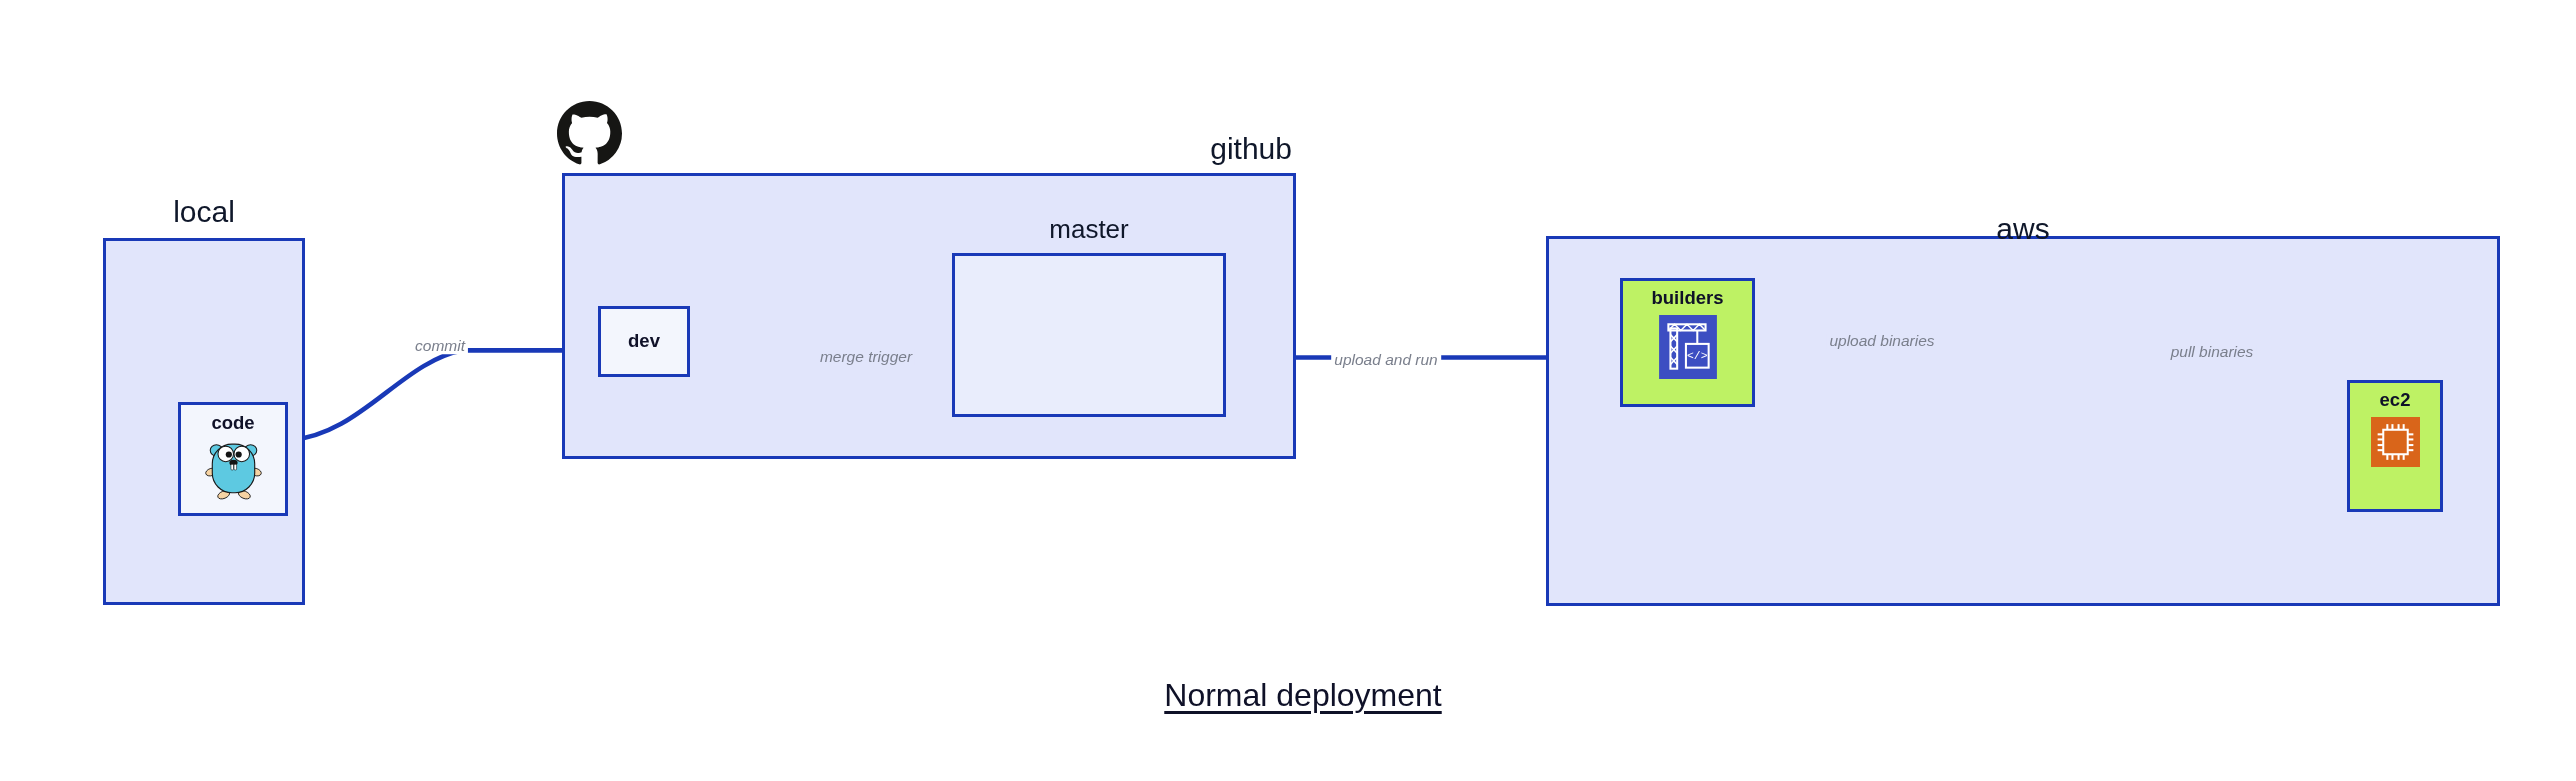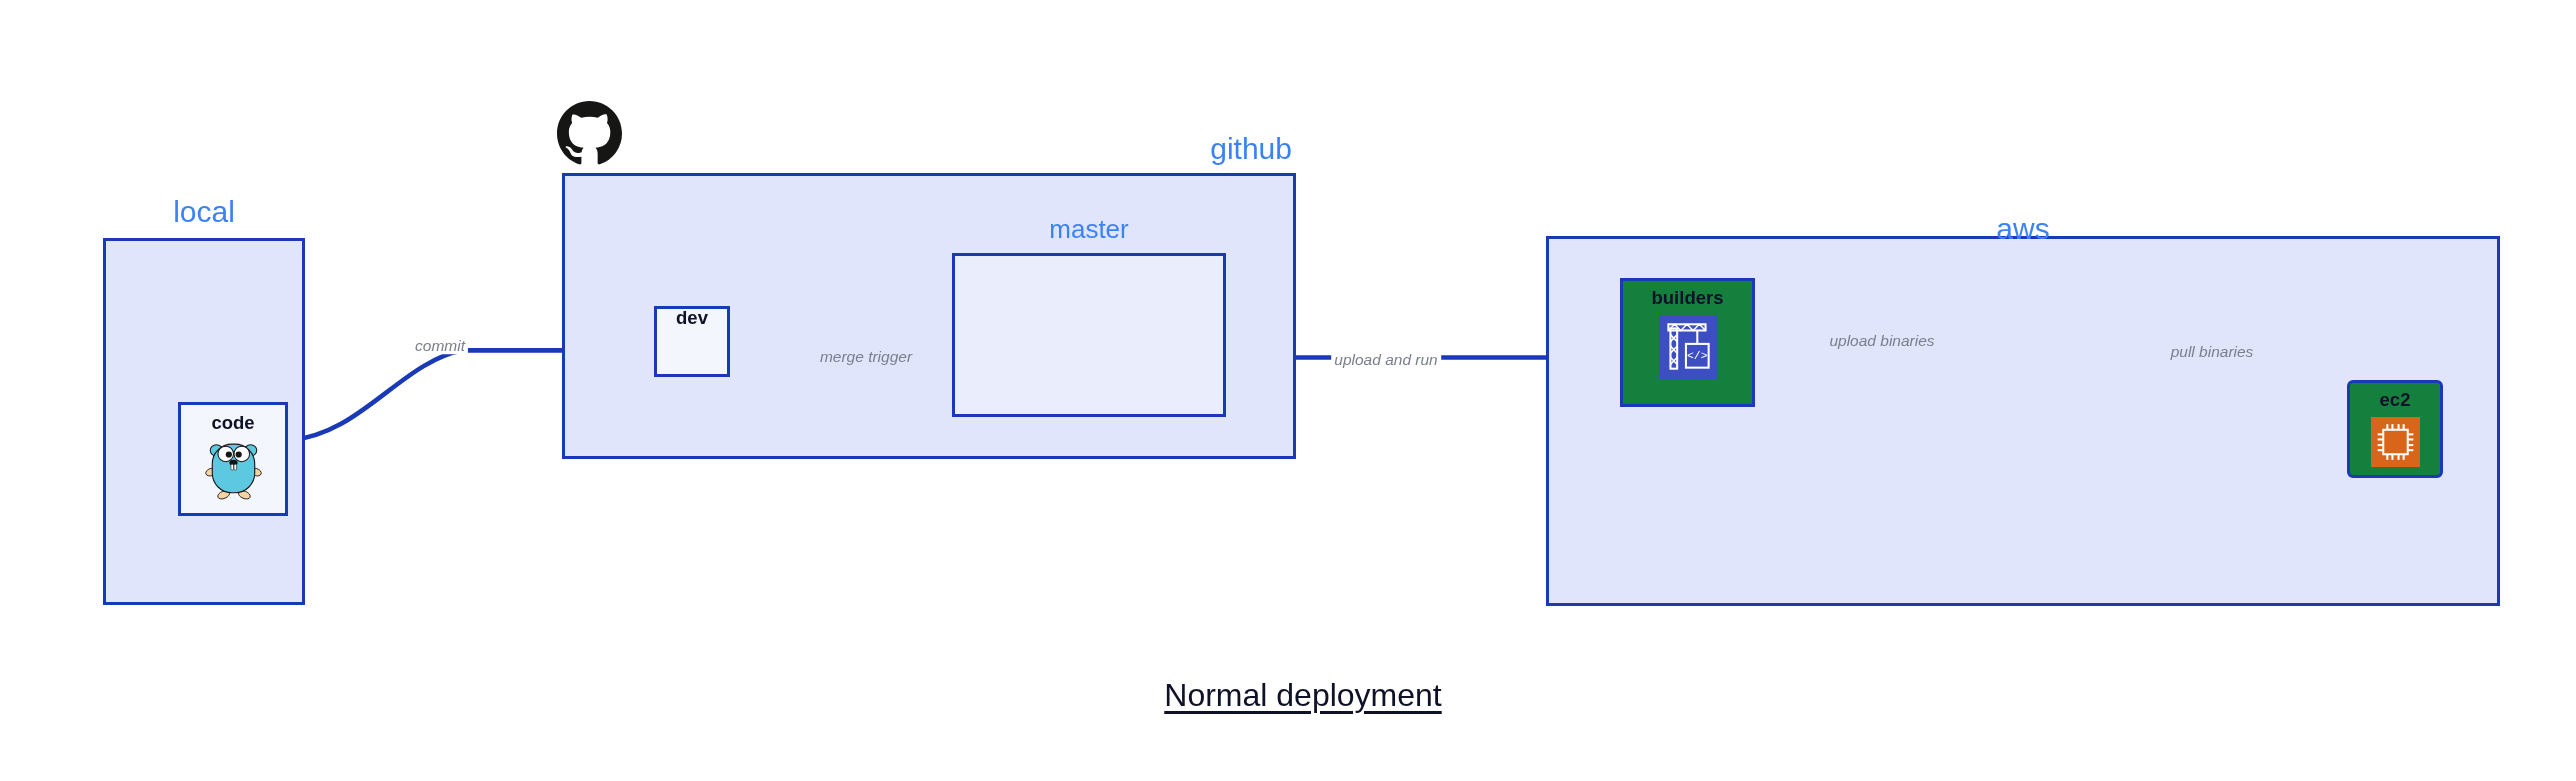--- a/index.html
+++ b/index.html
@@ -16,33 +16,33 @@
 
   
   .group {
     position: absolute;
     background: #e1e5fb;
     border: 3.6px solid #1939b7;
     box-sizing: border-box;
   }
   .group-label {
     position: absolute;
-    color: #3b82f6;
+    color: #0f172a;
     font-size: 30px;
     font-weight: 400;
     line-height: 1;
     white-space: nowrap;
   }
   .group-label.center { transform: translateX(-50%); }
   .group-label.right  { transform: translateX(-100%); }
 
   
   .node {
     position: absolute;
-    background: #15803d;
+    background: #bef264;
     border: 3.6px solid #1939b7;
     box-sizing: border-box;
     display: flex;
     flex-direction: column;
     align-items: center;
   }
   .node.lighter { background: #f3f6fd; }
   .node-label {
     color: #0f1128;
     font-size: 18.5px;
@@ -159,21 +159,21 @@
       <path fill="#161614" d="M8 0C3.58 0 0 3.58 0 8c0 3.54 2.29 6.53 5.47 7.59.4.07.55-.17.55-.38
         0-.19-.01-.82-.01-1.49-2.01.37-2.53-.49-2.69-.94-.09-.23-.48-.94-.82-1.13-.28-.15-.68-.52-.01-.53.63-.01
         1.08.58 1.23.82.72 1.21 1.87.87 2.33.66.07-.52.28-.87.51-1.07-1.78-.2-3.64-.89-3.64-3.95
         0-.87.31-1.59.82-2.15-.08-.2-.36-1.02.08-2.12 0 0 .67-.21 2.2.82a7.42 7.42 0 0 1 2-.27c.68 0
         1.36.09 2 .27 1.53-1.04 2.2-.82 2.2-.82.44 1.1.16 1.92.08 2.12.51.56.82 1.27.82 2.15 0
         3.07-1.87 3.75-3.65 3.95.29.25.54.73.54 1.48 0 1.07-.01 1.93-.01 2.2 0 .21.15.46.55.38A8.01 8.01 0
         0 0 16 8c0-4.42-3.58-8-8-8z"></path>
     </svg>
   </span>
 
-  <div class="node lighter" style="left:654px; top:306px; width:76px; height:71px; justify-content:flex-start;">
+  <div class="node lighter" style="left:598px; top:306px; width:92px; height:71px; justify-content:center;">
     <span class="node-label">dev</span>
   </div>
 
   <div class="subgroup" style="left:952px; top:253px; width:274px; height:164px;"></div>
   <div class="group-label center" style="left:1089px; top:216px; font-size:26px;">master</div>
 
 
   <div class="group" style="left:1546px; top:236px; width:954px; height:370px;"></div>
   <div class="group-label center" style="left:2023px; top:197px;margin-top:17px;">aws</div>
 
@@ -190,21 +190,21 @@
         <path d="M18 30 L30 18 L42 30 L54 18 L66 30 L78 18 L90 30" stroke="#ffffff" stroke-width="3" fill="none"></path>
 
         <line x1="74" y1="30" x2="74" y2="56" stroke="#ffffff" stroke-width="4"></line>
         <rect x="52" y="56" width="44" height="46" fill="none" stroke="#ffffff" stroke-width="4"></rect>
         <text x="74" y="86" font-family="'Liberation Mono', monospace" font-size="22" fill="#ffffff" text-anchor="middle">&lt;/&gt;</text>
       </svg>
     </span>
   </div>
 
 
-  <div class="node" style="left:2347px; top:380px; width:96px; height:98px; padding-top:8.2px;border-radius:6px;">
+  <div class="node" style="left:2347px; top:380px; width:96px; height:132px; padding-top:8.2px;">
     <span class="node-label">ec2</span>
     <span class="node-icon" style="margin-top:7.2px;">
       <svg width="49" height="50" viewBox="0 0 96 98" xmlns="http://www.w3.org/2000/svg">
         <rect x="0" y="0" width="96" height="98" fill="#d9651a"></rect>
         <rect x="24" y="25" width="48" height="48" fill="none" stroke="#ffffff" stroke-width="4"></rect>
         <g stroke="#ffffff" stroke-width="4">
           <line x1="32" y1="14" x2="32" y2="25"></line>
             <line x1="42" y1="14" x2="42" y2="25"></line>
           <line x1="54" y1="14" x2="54" y2="25"></line>
             <line x1="64" y1="14" x2="64" y2="25"></line>

